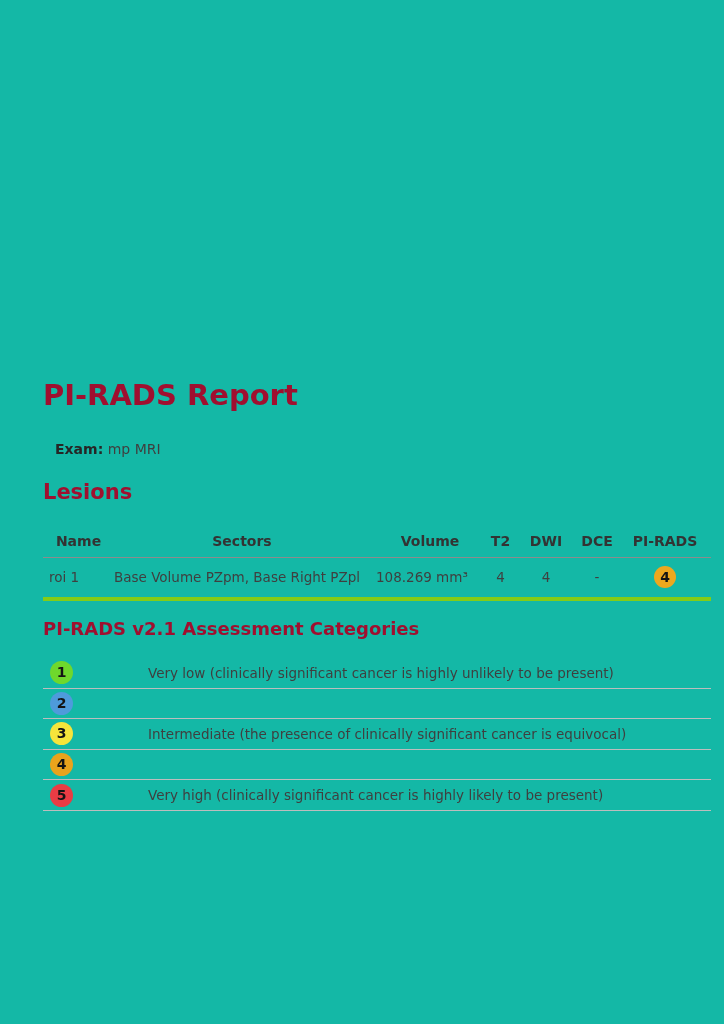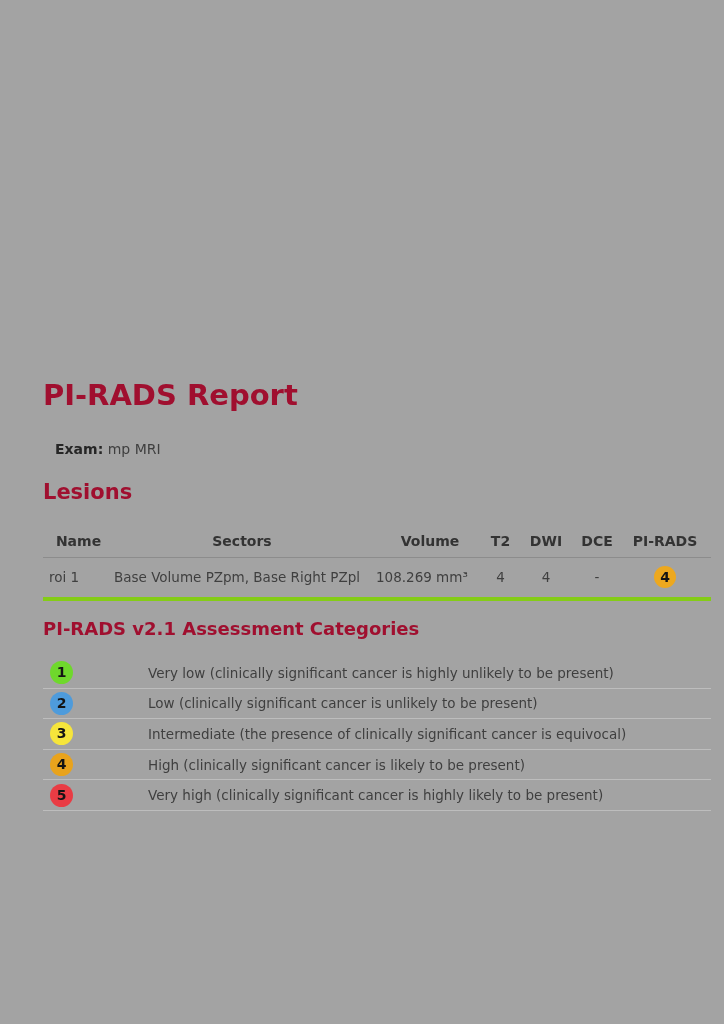--- a/index.html
+++ b/index.html
@@ -12,21 +12,21 @@
     height: 1024px;
     overflow: hidden;
     font-family: "DejaVu Sans", "Liberation Sans", sans-serif;
     color: #3f3f3f;
   }
   .page {
     box-sizing: border-box;
     width: 724px;
     height: 1024px;
     padding: 380px 13px 0 43px;
-    background: #a3a3a3;
+    background: #14b8a6;
   }
   h1.title {
     font-size: 29px;
     line-height: 30px;
     font-weight: bold;
     color: #A00F2F;
     margin: 0 0 31px 0;
   }
   p.exam-line {
     font-size: 14px;
@@ -173,29 +173,27 @@
 
   <h3 class="categories-heading">PI-RADS v2.1 Assessment Categories</h3>
 
   <div class="cats">
     <div class="cat-row">
       <div class="cat-score-cell"><span class="cat-circle" style="background-color: rgb(111, 216, 44);">1</span></div>
       <div class="cat-desc">Very low (clinically significant cancer is highly unlikely to be present)</div>
     </div>
     <div class="cat-row">
       <div class="cat-score-cell"><span class="cat-circle" style="background-color: rgb(78, 155, 219);">2</span></div>
-      <div class="cat-desc">Low (clinically significant cancer is unlikely to be present)</div>
     </div>
     <div class="cat-row">
       <div class="cat-score-cell"><span class="cat-circle" style="background-color: rgb(246, 229, 59);">3</span></div>
       <div class="cat-desc">Intermediate (the presence of clinically significant cancer is equivocal)</div>
     </div>
     <div class="cat-row">
       <div class="cat-score-cell"><span class="cat-circle" style="background-color: rgb(233, 163, 28);">4</span></div>
-      <div class="cat-desc">High (clinically significant cancer is likely to be present)</div>
     </div>
     <div class="cat-row">
       <div class="cat-score-cell"><span class="cat-circle" style="background-color: rgb(233, 60, 68);">5</span></div>
       <div class="cat-desc">Very high (clinically significant cancer is highly likely to be present)</div>
     </div>
   </div>
 
 </div>
 
 </body></html>

